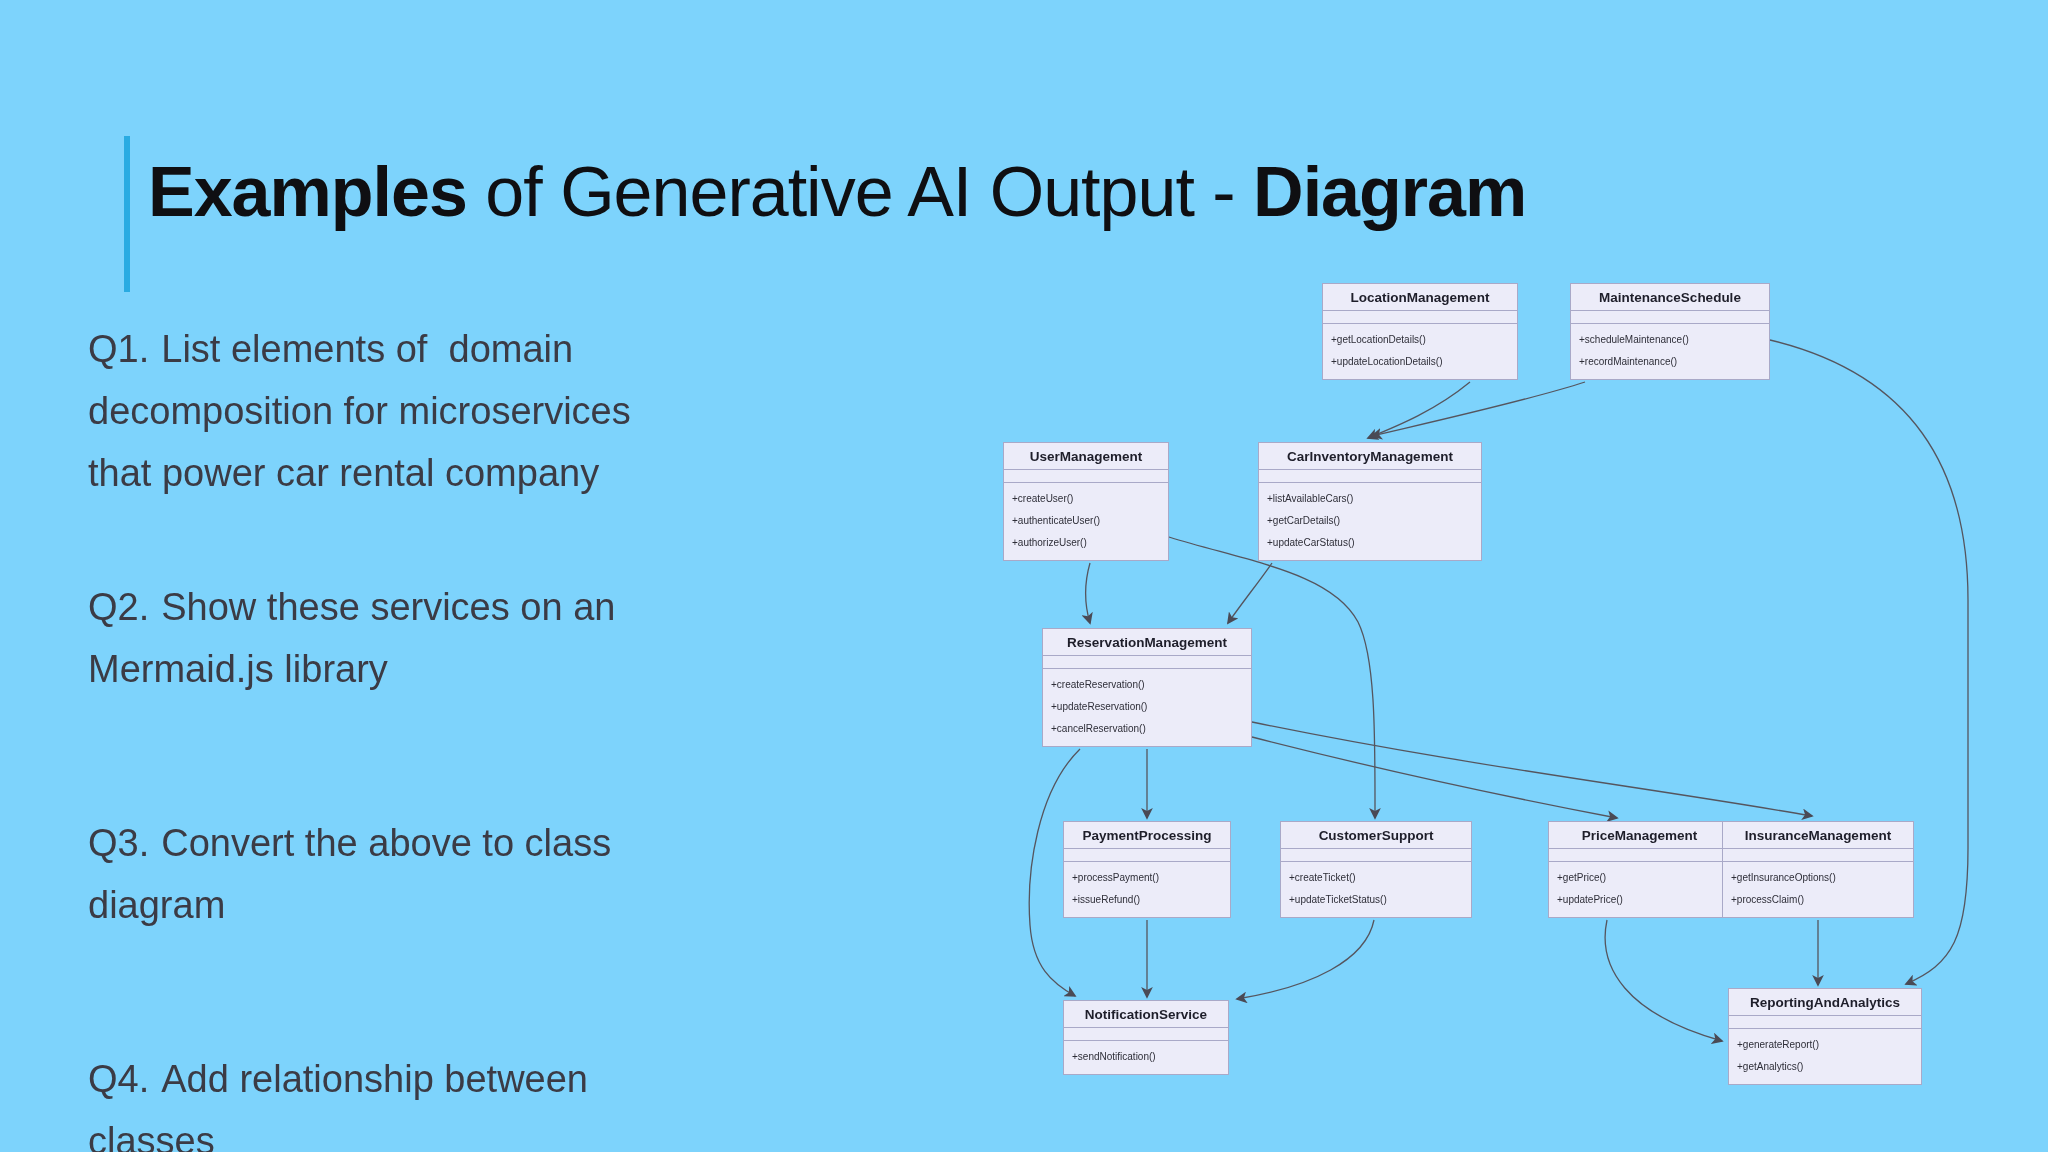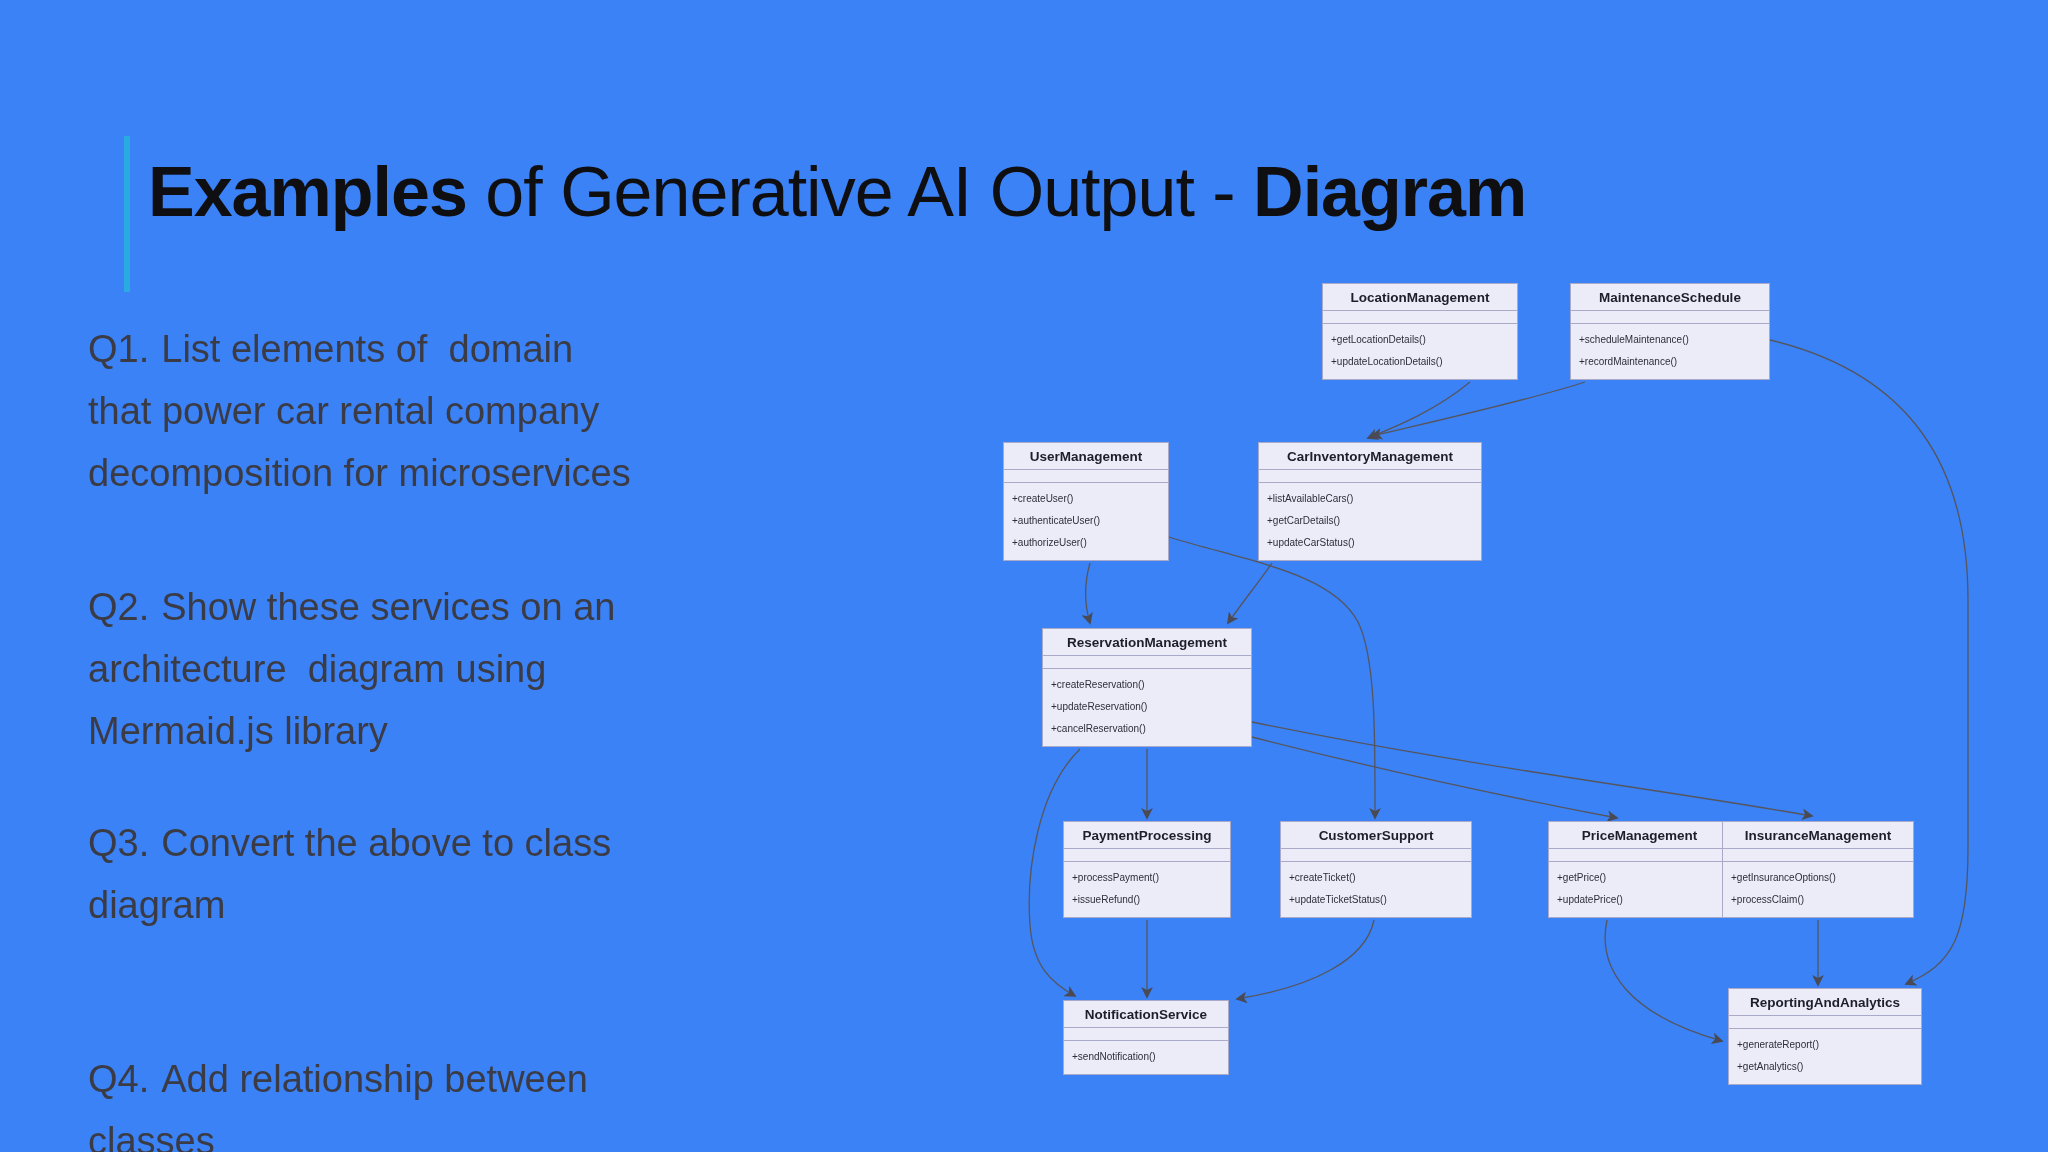--- a/index.html
+++ b/index.html
@@ -1,19 +1,19 @@
 <!DOCTYPE html>
 <html><head>
 <meta charset="utf-8">
 <style>
   html,body{margin:0;padding:0;background:#888;}
   .slide{
     position:relative;
     width:2048px;height:1152px;
-    background:#3b82f6;
+    background:#7dd3fc;
     overflow:hidden;
     font-family:"Liberation Sans", sans-serif;
   }
   .accent-bar{
     position:absolute;
     left:124px;top:136px;
     width:6px;height:156px;
     background:#29ABE2;
   }
   .slide-title{
@@ -101,23 +101,23 @@
 </head>
 <body>
 
 <div class="slide">
 
   <div class="accent-bar"></div>
 
   <h1 class="slide-title"><b>Examples</b><span> of Generative AI Output - </span><b>Diagram</b></h1>
 
   <div class="questions">
-    <p class="question q1"><b class="q-label">Q1.</b><span class="q-line first">List elements of  domain</span><span class="q-line">that power car rental company</span><span class="q-line">decomposition for microservices</span></p>
-
-    <p class="question q2"><b class="q-label">Q2.</b><span class="q-line first">Show these services on an</span><span class="q-line">architecture  diagram using</span><span class="q-line">Mermaid.js library</span></p>
+    <p class="question q1"><b class="q-label">Q1.</b><span class="q-line first">List elements of  domain</span><span class="q-line">decomposition for microservices</span><span class="q-line">that power car rental company</span></p>
+
+    <p class="question q2"><b class="q-label">Q2.</b><span class="q-line first">Show these services on an</span><span class="q-line">Mermaid.js library</span></p>
 
     <p class="question q3"><b class="q-label">Q3.</b><span class="q-line first">Convert the above to class</span><span class="q-line">diagram</span></p>
 
     <p class="question q4"><b class="q-label">Q4.</b><span class="q-line first">Add relationship between</span><span class="q-line">classes</span></p>
   </div>
 
   <div class="diagram">
     <svg class="edge-layer" viewBox="0 0 1048 880" xmlns="http://www.w3.org/2000/svg">
       <defs>
         <marker id="arrow" viewBox="0 0 10 10" refX="8.5" refY="5" markerWidth="9" markerHeight="9" orient="auto-start-reverse">

